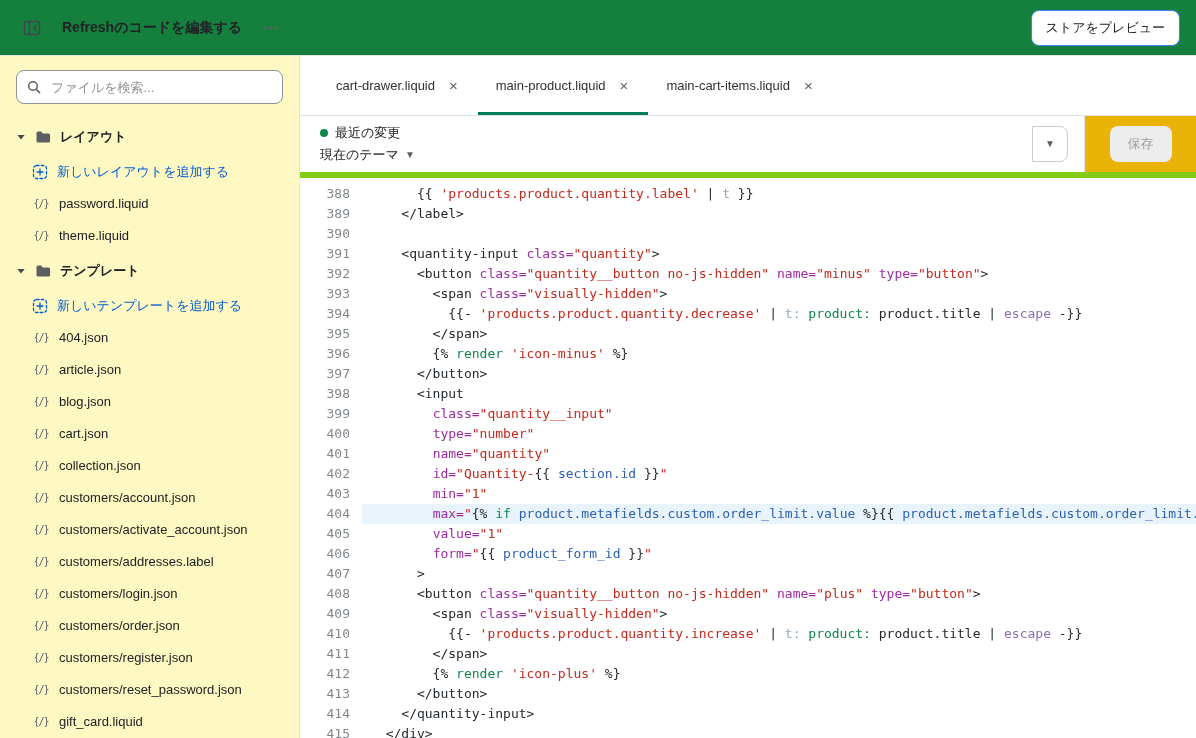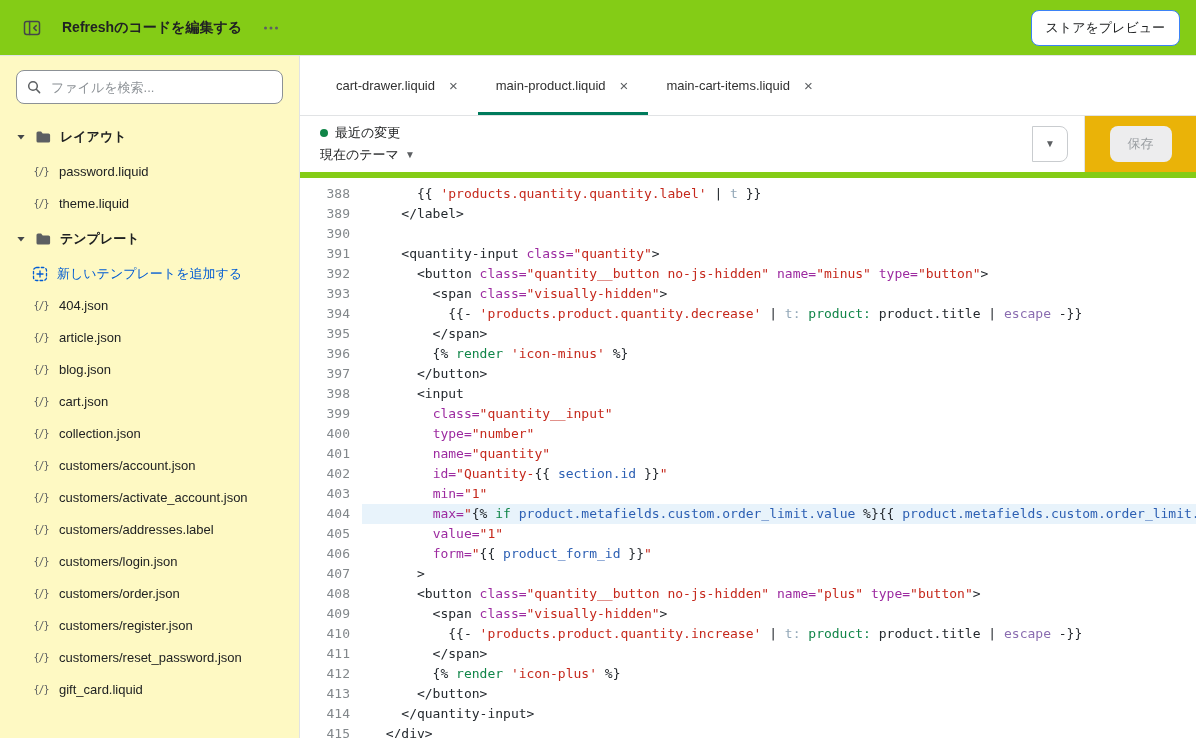--- a/index.html
+++ b/index.html
@@ -2,21 +2,21 @@
 <html style="--accent-green: #108548; --link-blue: #005bd3; --active-tab-underline: #007b5c; --highlight-line: #e8f3fb;"><head>
 <meta charset="utf-8">
 <style>
   * { margin:0; padding:0; box-sizing:border-box; }
   html,body { width:1196px; height:738px; overflow:hidden; }
   body { font-family:"Liberation Sans","DejaVu Sans",sans-serif; font-size:13px; color:#202223; background:#fff; }
   .spacer { flex:1; }
   button { font-family:inherit; cursor:pointer; }
 
   
-  .topbar { height:56px; display:flex; align-items:center; gap:14px; padding:0 16px; border-bottom:1px solid #e1e3e5; background:#84cc16; }
+  .topbar { height:56px; display:flex; align-items:center; gap:14px; padding:0 16px; border-bottom:1px solid #e1e3e5; background:#15803d; }
   .collapse-btn { width:32px; height:32px; display:flex; align-items:center; justify-content:center; background:none; border:none; border-radius:8px; }
   .page-title { font-size:14px; font-weight:700; color:#202223; }
   .dots-btn { background:none; border:none; padding:4px 6px; border-radius:6px; display:flex; align-items:center; }
   .preview-btn { background:#fff; border:1px solid #3b82f6; border-radius:8px; padding:8px 14px; font-size:13px; color:#202223; }
 
   .app-body { display:flex; height:682px; }
 
   
   .sidebar { width:300px; flex-shrink:0; border-right:1px solid #e1e3e5; padding-top:14px; overflow:hidden; background:#fef9c3; }
   .search-wrap { position:relative; margin:0 16px 14px; }
@@ -108,20 +108,28 @@
       </div>
       <nav class="tree">
           <div class="tree-section-header">
             <span class="chev"><svg width="10" height="10" viewBox="0 0 10 10" fill="#44474a">
                 <path d="M1.4 3 L8.6 3 L5 7.6 Z"></path>
               </svg></span>
             <span class="chev"><svg width="16" height="14" viewBox="0 0 16 14" fill="#5c5f62">
                 <path d="M1.5 3 a1.6 1.6 0 0 1 1.6-1.6 h3 l1.6 2 h5.8 a1.6 1.6 0 0 1 1.6 1.6 v6 a1.6 1.6 0 0 1-1.6 1.6 h-10.4 a1.6 1.6 0 0 1-1.6-1.6 z"></path>
               </svg></span>
             <span>レイアウト</span>
+          </div>
+          <div class="tree-item add">
+            <span class="add-ic"><svg width="16" height="16" viewBox="0 0 16 16" fill="none" stroke="#005bd3" stroke-width="1.3" stroke-linecap="round">
+                <rect x="1.5" y="1.5" width="13" height="13" rx="3" stroke-dasharray="2.6 2.2"></rect>
+                <line x1="8" y1="5" x2="8" y2="11"></line>
+                <line x1="5" y1="8" x2="11" y2="8"></line>
+              </svg></span>
+            <span>新しいレイアウトを追加する</span>
           </div>
           <div class="tree-item">
             <span class="file-ic">{/}</span>
             <span>password.liquid</span>
           </div>
           <div class="tree-item">
             <span class="file-ic">{/}</span>
             <span>theme.liquid</span>
           </div>
           <div class="tree-section-header">
@@ -260,21 +268,21 @@
             <div class="gutter-line">408</div>
             <div class="gutter-line">409</div>
             <div class="gutter-line">410</div>
             <div class="gutter-line">411</div>
             <div class="gutter-line">412</div>
             <div class="gutter-line">413</div>
             <div class="gutter-line">414</div>
             <div class="gutter-line">415</div>
           </div>
         <div class="codepane">
-            <div class="code-line"><span class="tk-p">      {{ </span><span class="tk-s">'products.quantity.quantity.label'</span><span class="tk-p"> | </span><span class="tk-f">t</span><span class="tk-p"> }}</span></div>
+            <div class="code-line"><span class="tk-p">      {{ </span><span class="tk-s">'products.product.quantity.label'</span><span class="tk-p"> | </span><span class="tk-f">t</span><span class="tk-p"> }}</span></div>
             <div class="code-line"><span class="tk-p">    &lt;/label&gt;</span></div>
             <div class="code-line"></div>
             <div class="code-line"><span class="tk-p">    &lt;quantity-input </span><span class="tk-a">class=</span><span class="tk-s">"quantity"</span><span class="tk-p">&gt;</span></div>
             <div class="code-line"><span class="tk-p">      &lt;button </span><span class="tk-a">class=</span><span class="tk-s">"quantity__button no-js-hidden"</span><span class="tk-p"> </span><span class="tk-a">name=</span><span class="tk-s">"minus"</span><span class="tk-p"> </span><span class="tk-a">type=</span><span class="tk-s">"button"</span><span class="tk-p">&gt;</span></div>
             <div class="code-line"><span class="tk-p">        &lt;span </span><span class="tk-a">class=</span><span class="tk-s">"visually-hidden"</span><span class="tk-p">&gt;</span></div>
             <div class="code-line"><span class="tk-p">          {{- </span><span class="tk-s">'products.product.quantity.decrease'</span><span class="tk-p"> | </span><span class="tk-f">t:</span><span class="tk-p"> </span><span class="tk-k">product:</span><span class="tk-p"> product.title | </span><span class="tk-e">escape</span><span class="tk-p"> -}}</span></div>
             <div class="code-line"><span class="tk-p">        &lt;/span&gt;</span></div>
             <div class="code-line"><span class="tk-p">        {% </span><span class="tk-k">render</span><span class="tk-p"> </span><span class="tk-s">'icon-minus'</span><span class="tk-p"> %}</span></div>
             <div class="code-line"><span class="tk-p">      &lt;/button&gt;</span></div>
             <div class="code-line"><span class="tk-p">      &lt;input</span></div>

